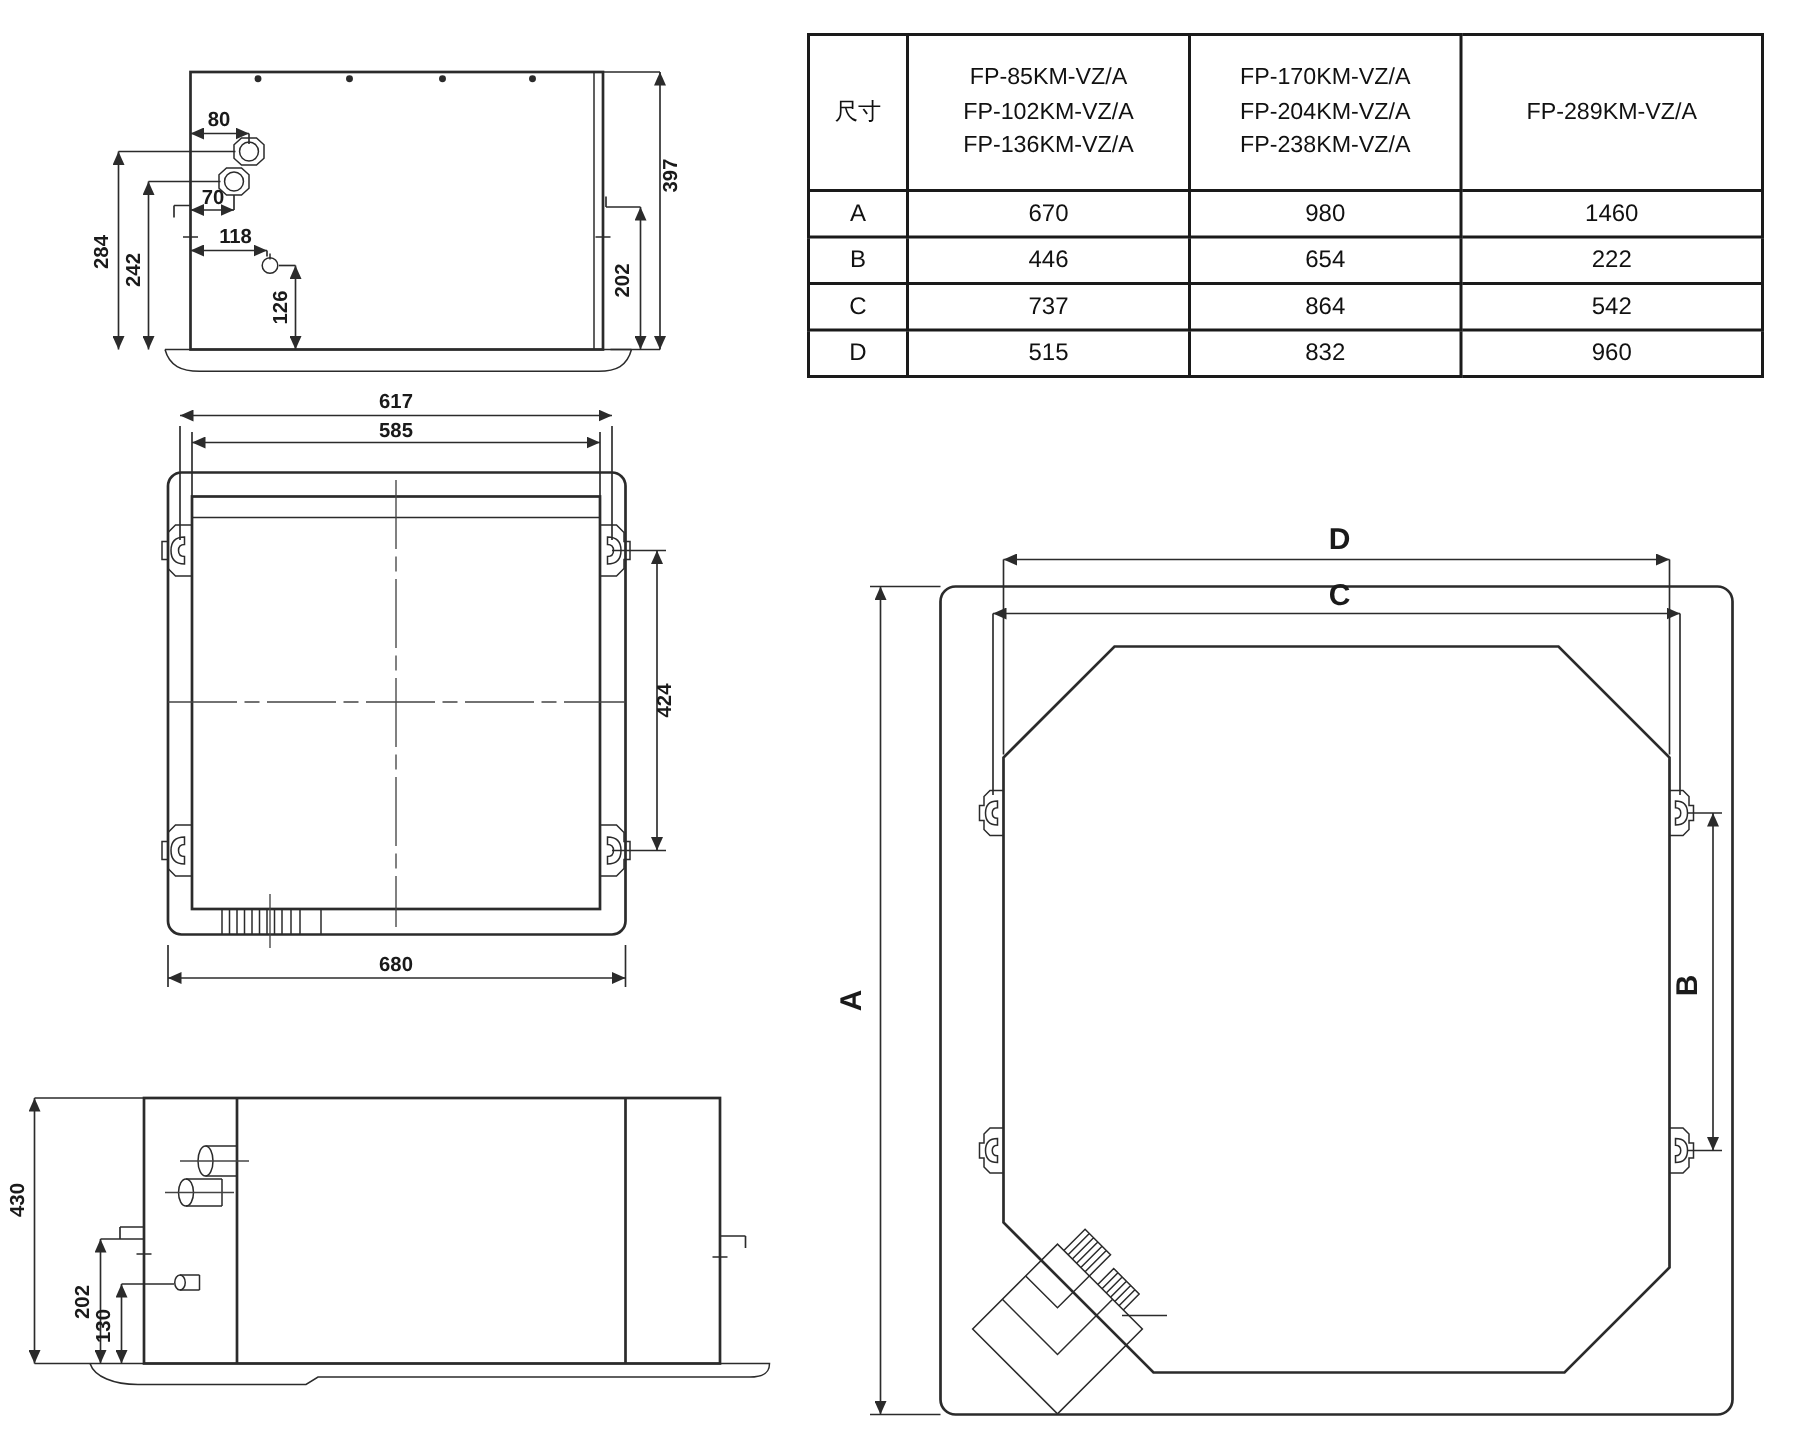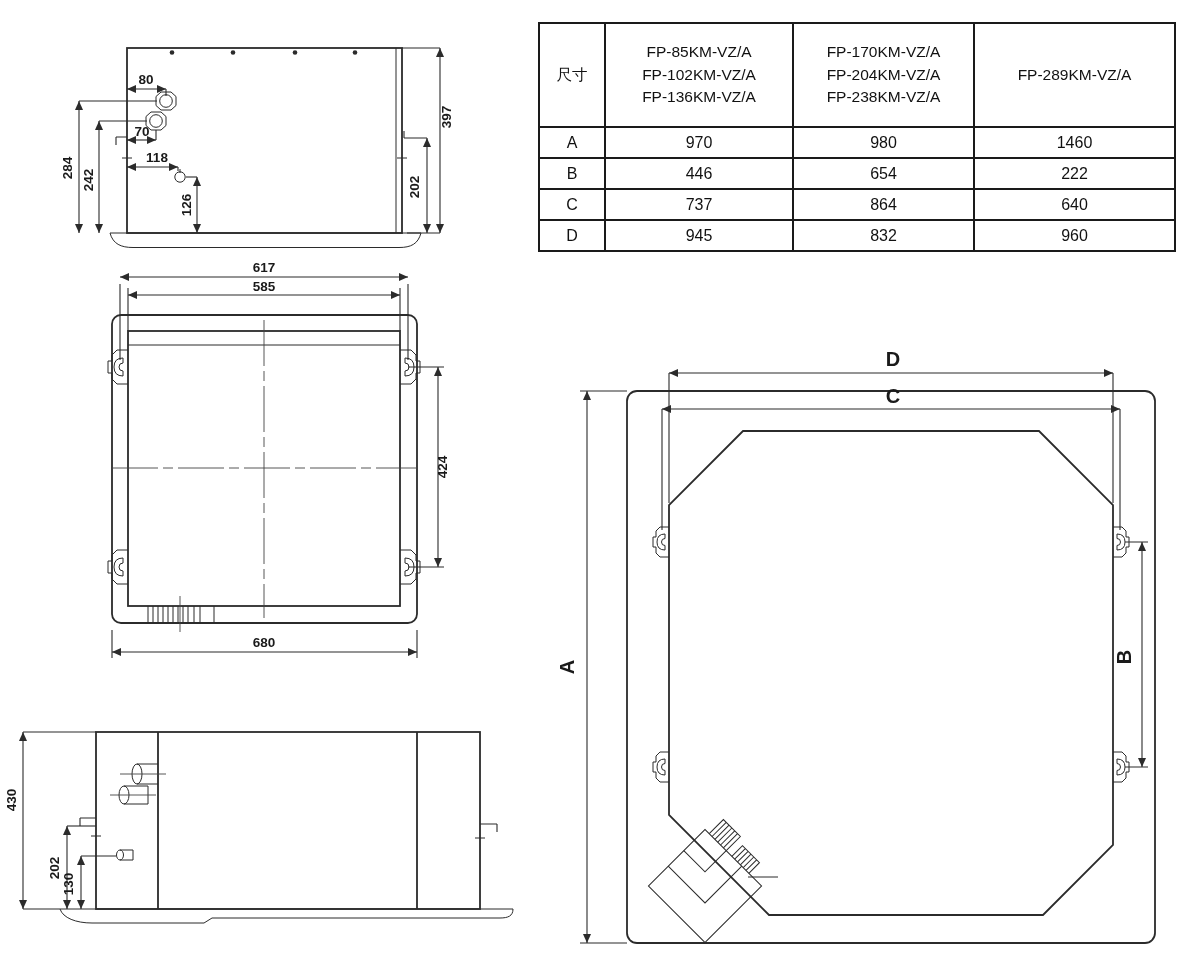--- a/index.html
+++ b/index.html
@@ -114,39 +114,39 @@
         <div>FP-170KM-VZ/A</div>
         <div>FP-204KM-VZ/A</div>
         <div>FP-238KM-VZ/A</div>
       </td>
       <td class="hdr">
         <div>FP-289KM-VZ/A</div>
       </td>
     </tr>
     <tr class="row">
       <td>A</td>
-      <td>970</td>
+      <td>670</td>
       <td>980</td>
       <td>1460</td>
     </tr>
     <tr class="row">
       <td>B</td>
       <td>446</td>
       <td>654</td>
       <td>222</td>
     </tr>
     <tr class="row">
       <td>C</td>
       <td>737</td>
       <td>864</td>
-      <td>640</td>
+      <td>542</td>
     </tr>
     <tr class="row">
       <td>D</td>
-      <td>945</td>
+      <td>515</td>
       <td>832</td>
       <td>960</td>
     </tr>
   </tbody>
     </table>
 
   <svg style="left:88px;top:264px;" width="402" height="406" viewBox="88 264 402 406">
     <defs>
       <marker id="ar2" markerUnits="userSpaceOnUse" markerWidth="10" markerHeight="8" refX="9" refY="4" orient="auto-start-reverse">
         <path d="M0,0 L9,4 L0,8 Z" fill="#2b2b2b"></path>

